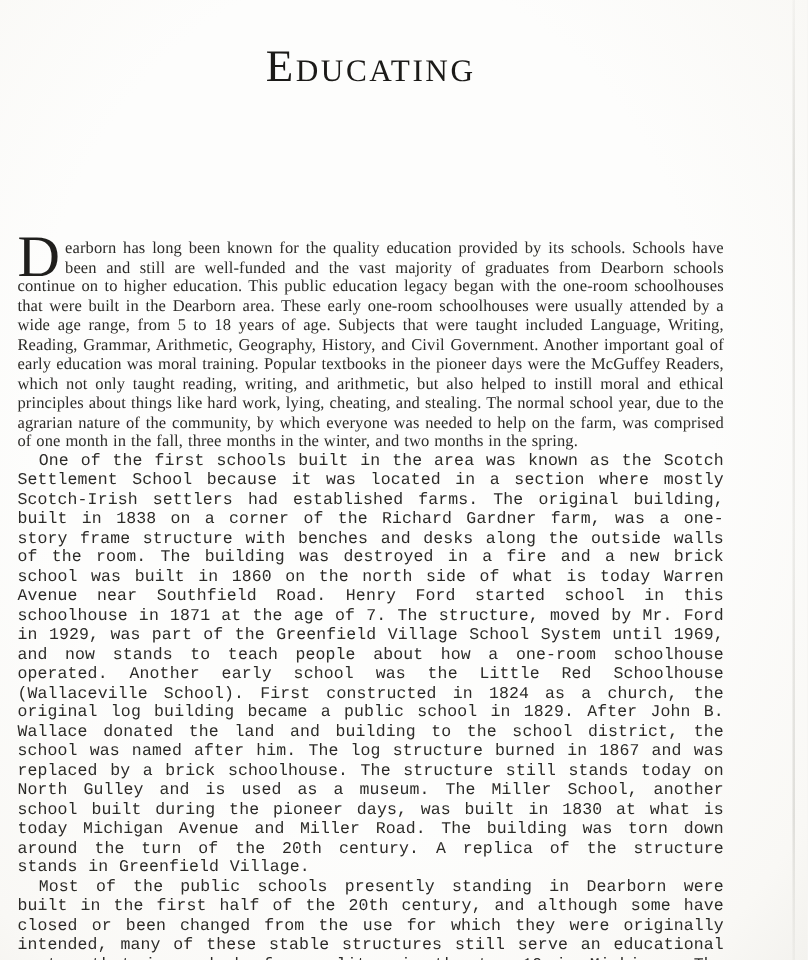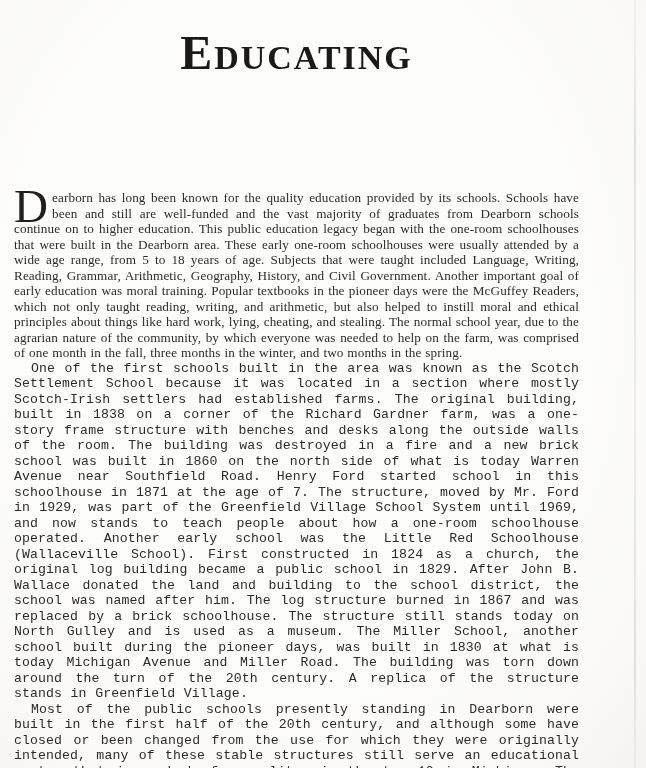--- a/index.html
+++ b/index.html
@@ -33,22 +33,22 @@
       rgba(185,184,178,0.38) 18%,
       rgba(185,184,178,0.22) 55%,
       rgba(185,184,178,0.40) 85%,
       rgba(185,184,178,0.12) 100%);
   }
   .title {
     margin: 23px 0 0 14px;
     width: 565px;
     text-align: center;
     font-variant: small-caps;
-    font-weight: bold;
-    font-size: 48px;
+    font-weight: normal;
+    font-size: 36px;
     line-height: 60px;
     letter-spacing: 2px;
     color: #1b1a18;
   }
   .title .title-line {
     display: block;
   }
   .article {
     margin: 107px 0 0 14px;
     width: 565px;

